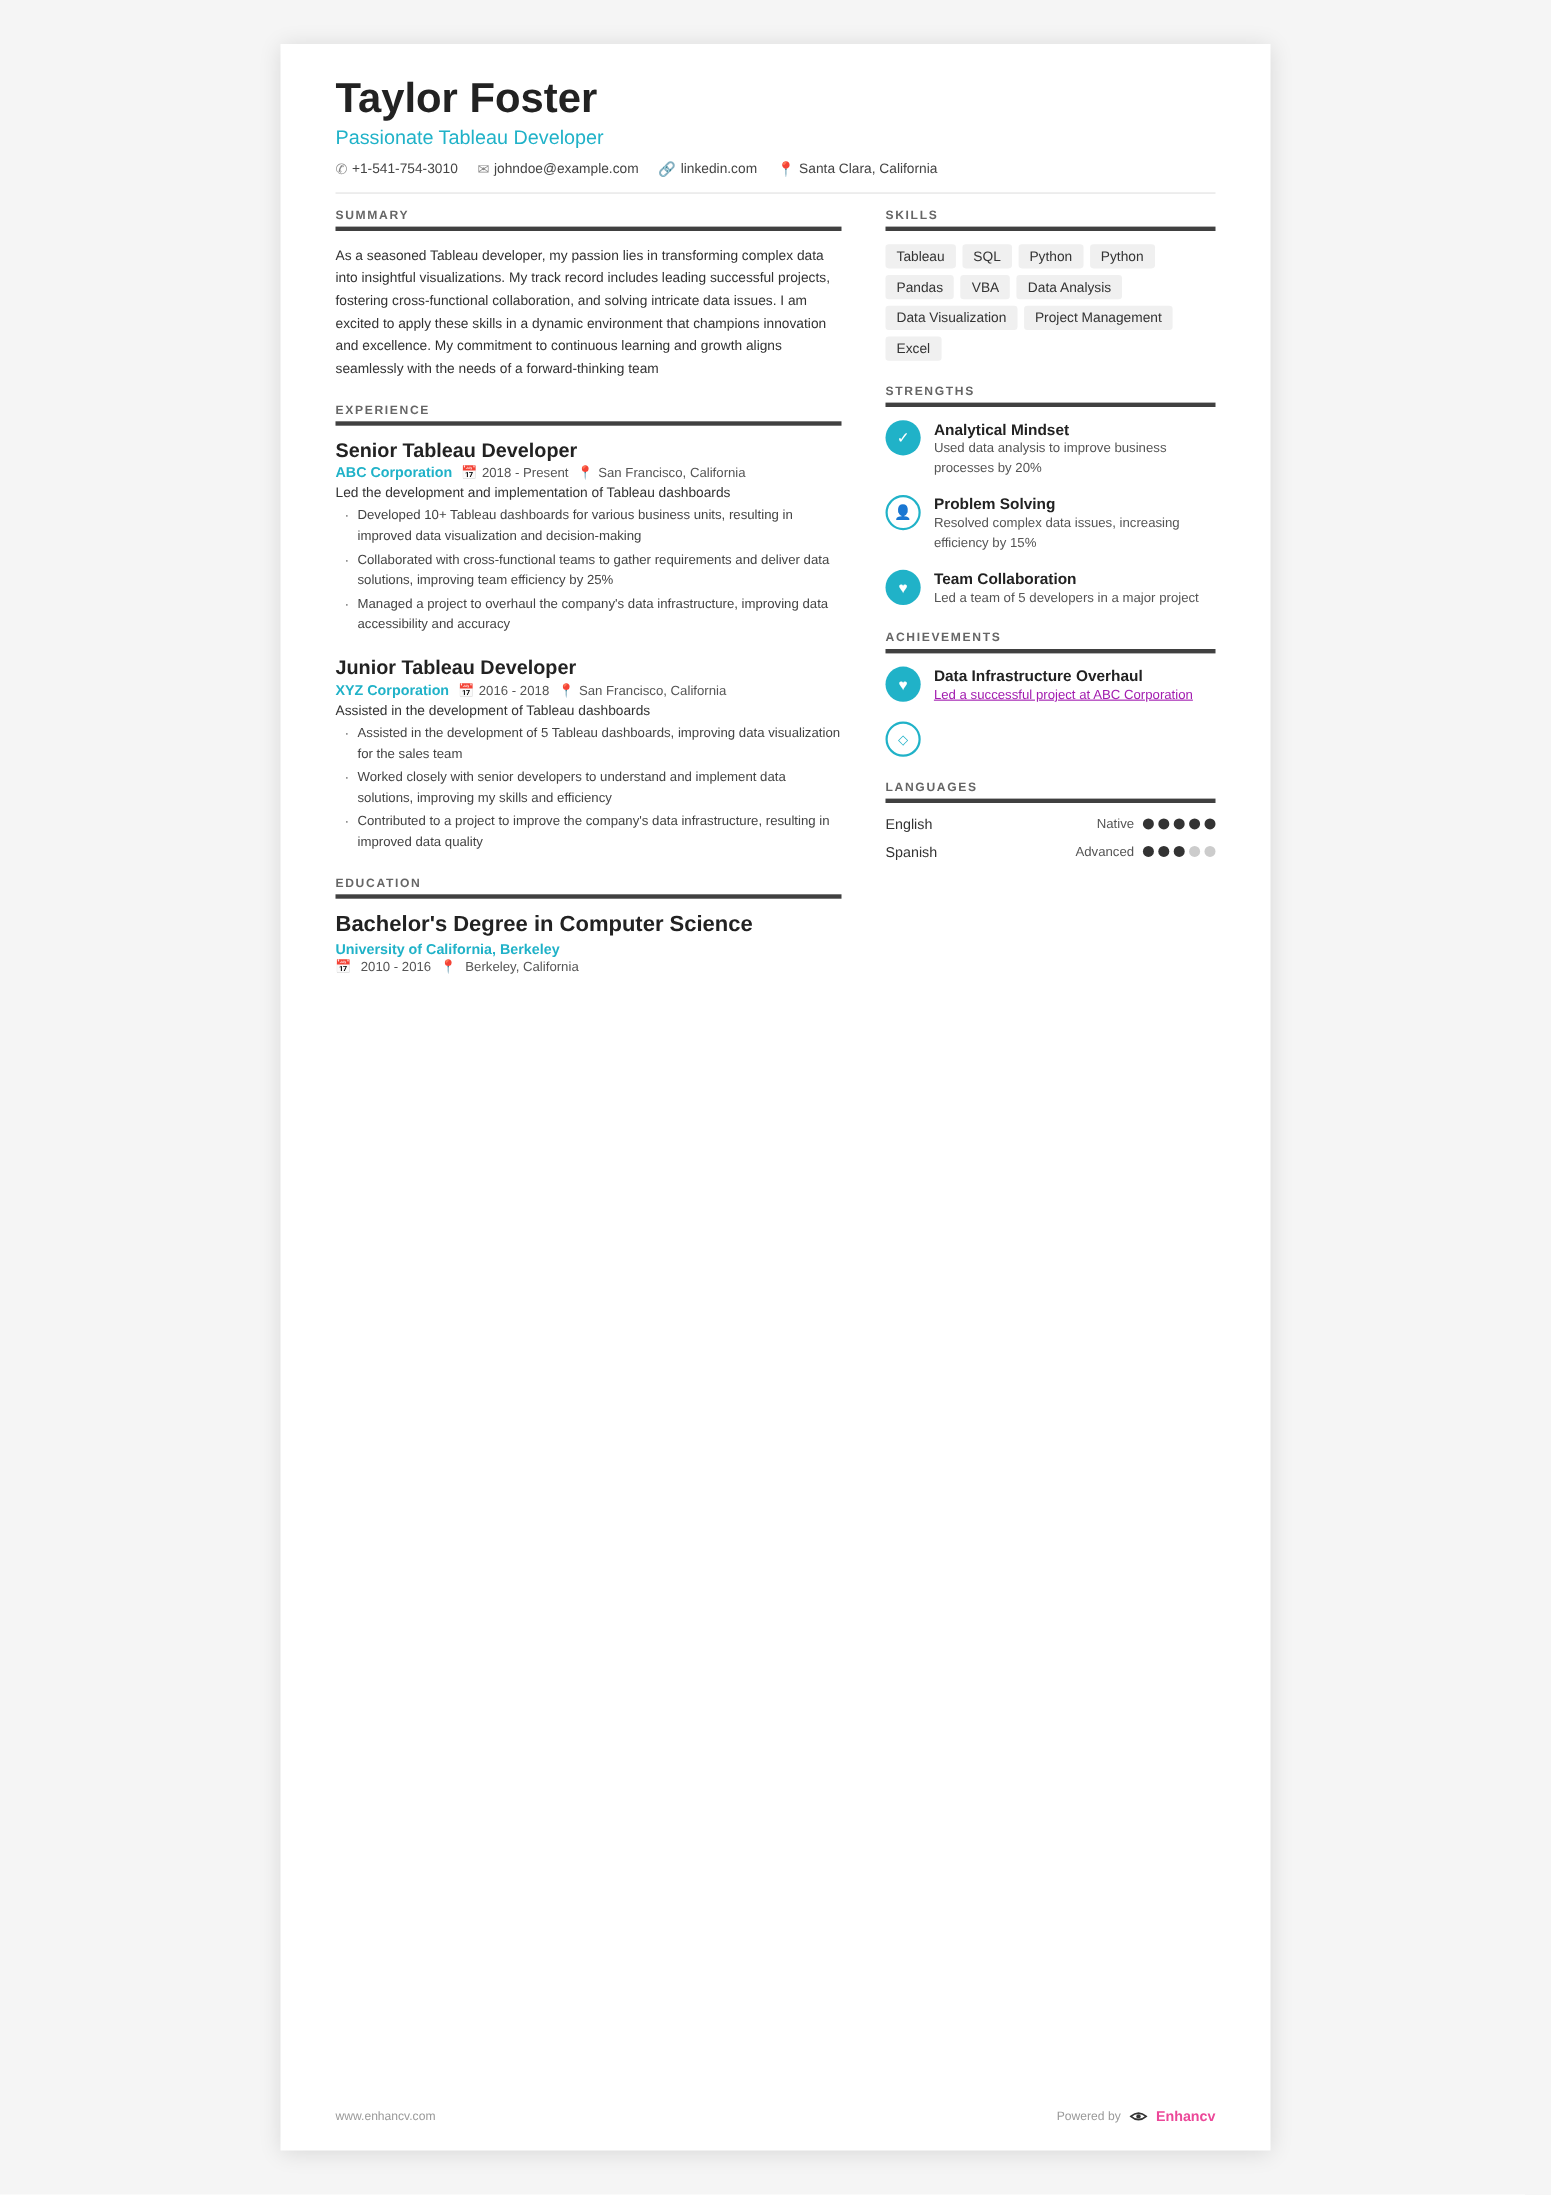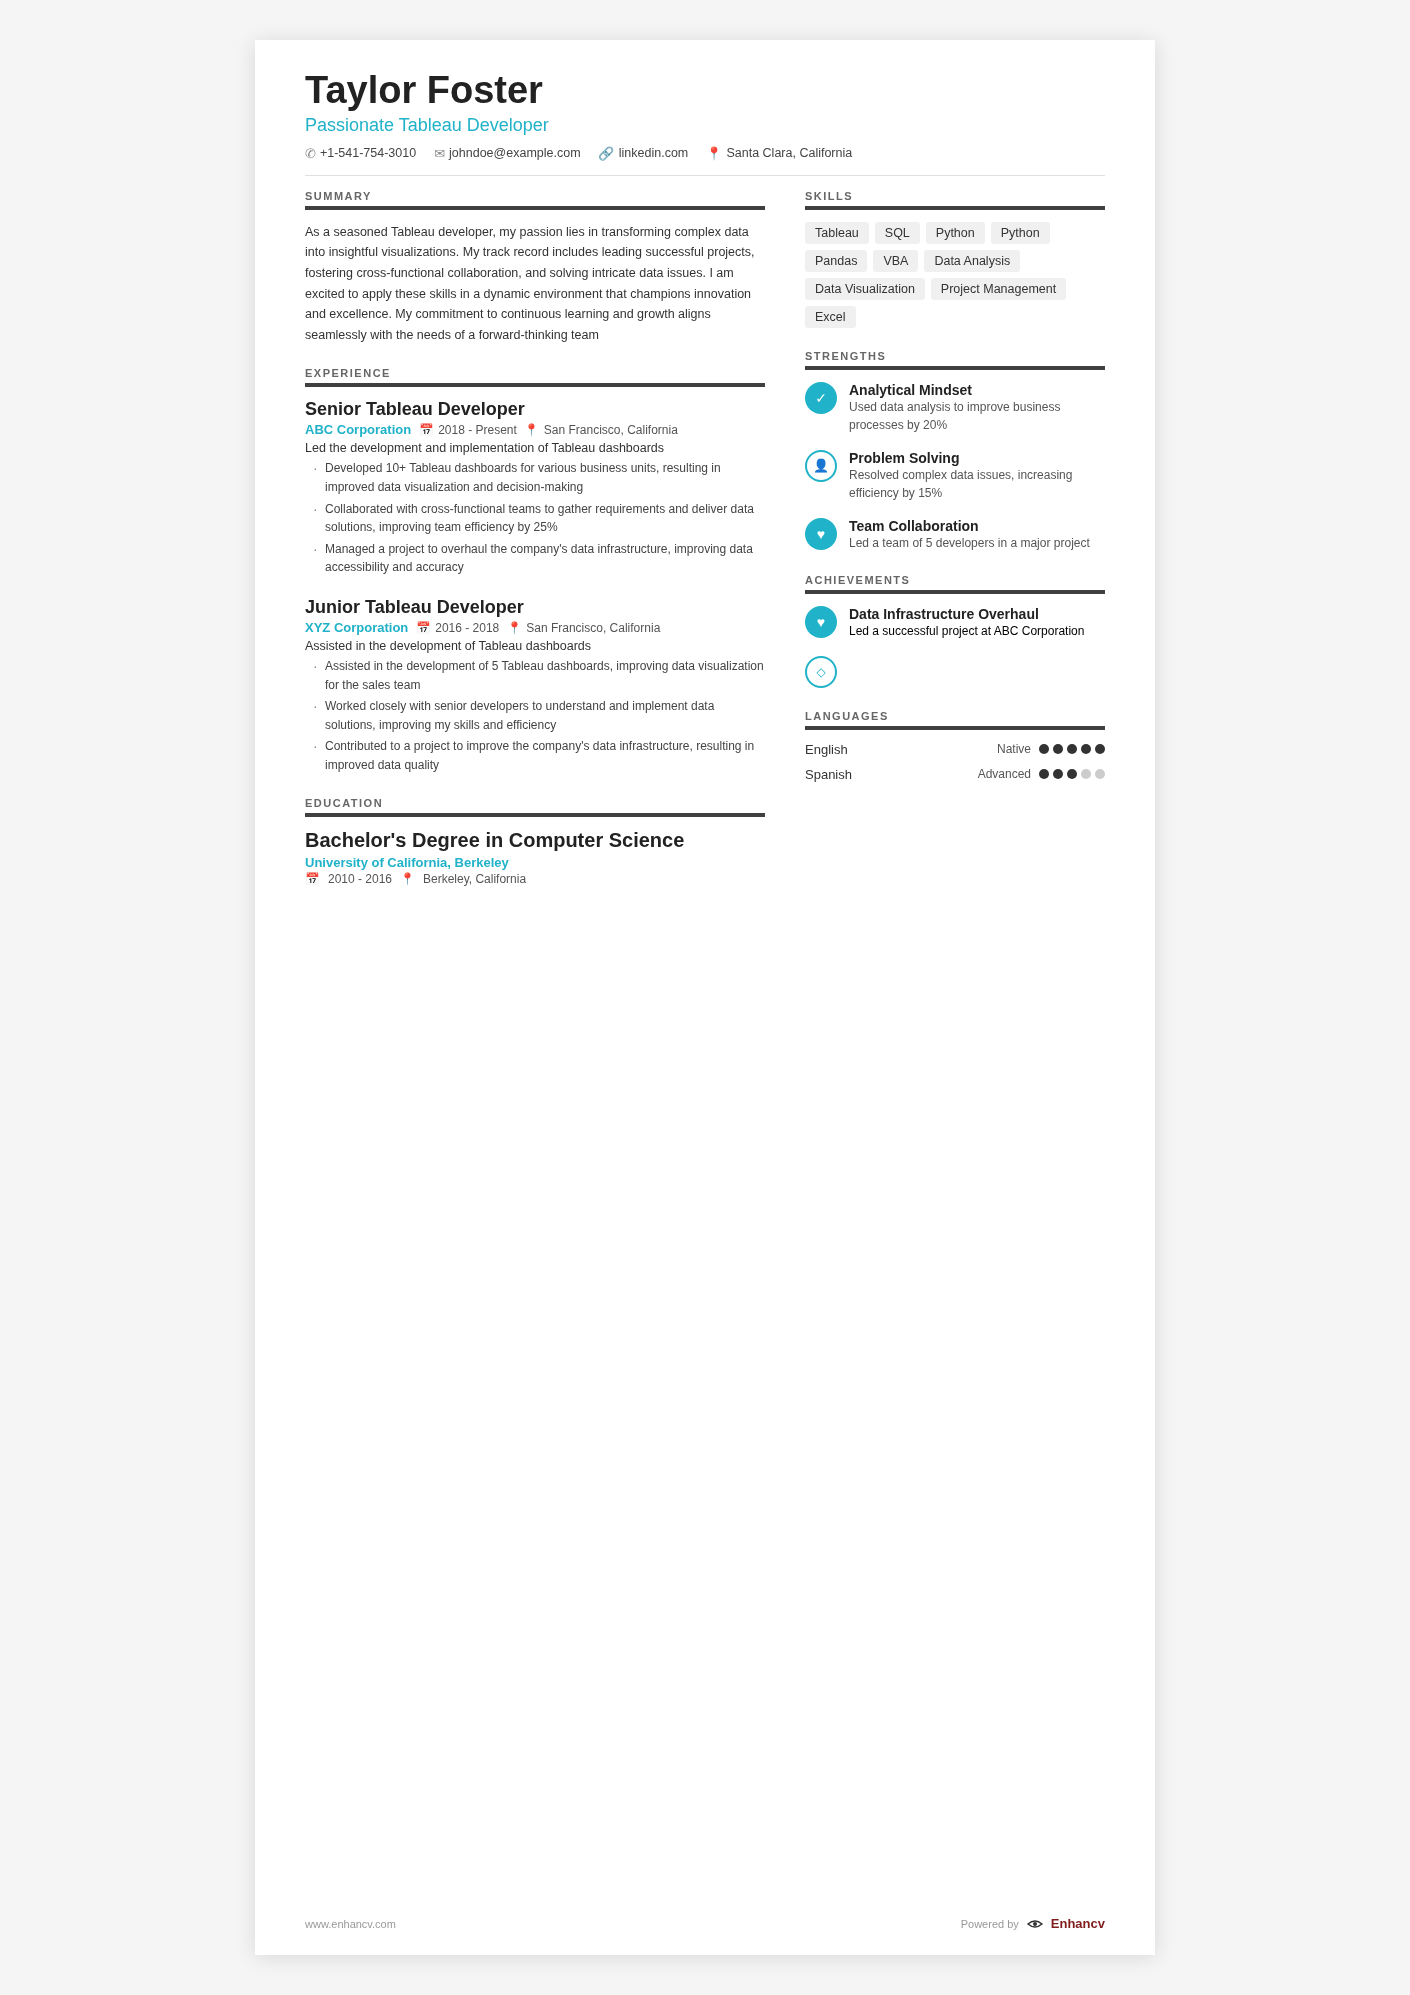--- a/index.html
+++ b/index.html
@@ -219,22 +219,23 @@
     }
     .achievement-icon-heart { background: #20b2c8; color: #fff; font-size: 14px; }
     .achievement-icon-diamond { background: transparent; border: 2px solid #20b2c8; color: #20b2c8; font-size: 12px; }
     .achievement-name {
       font-size: 14px;
       font-weight: 600;
       color: #222;
     }
     .achievement-desc {
       font-size: 12px;
-      color: #000000;
+      color: #a21caf;
       line-height: 1.5;
+      text-decoration: underline;
     }
 
     
     .lang-row {
       display: flex;
       justify-content: space-between;
       align-items: center;
       margin-bottom: 10px;
     }
     .lang-name {
@@ -276,21 +277,21 @@
       color: #999;
     }
     .footer-powered {
       display: flex;
       align-items: center;
       gap: 6px;
     }
     .enhancv-logo {
       font-size: 13px;
       font-weight: 600;
-      color: #7f1d1d;
+      color: #ec4899;
     }
   </style>
 </head>
 <body>
 
 <div class="resume-page">
 
   <div class="header">
     <div class="header-name">Taylor Foster</div>
     <div class="header-title">Passionate Tableau Developer</div>

